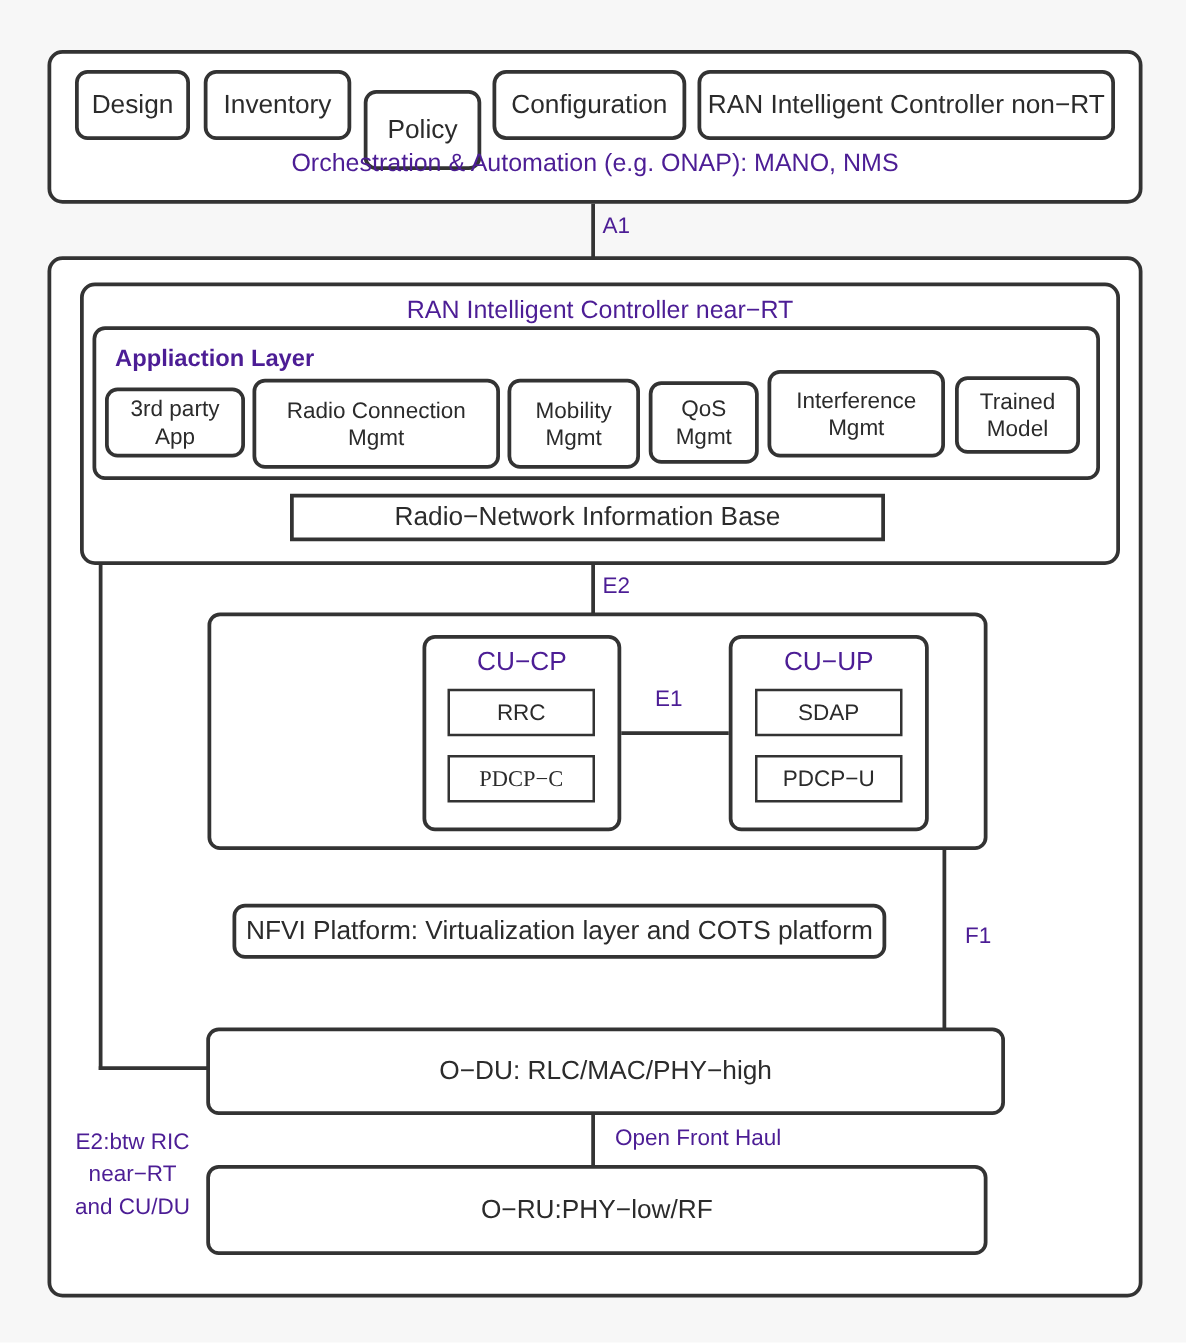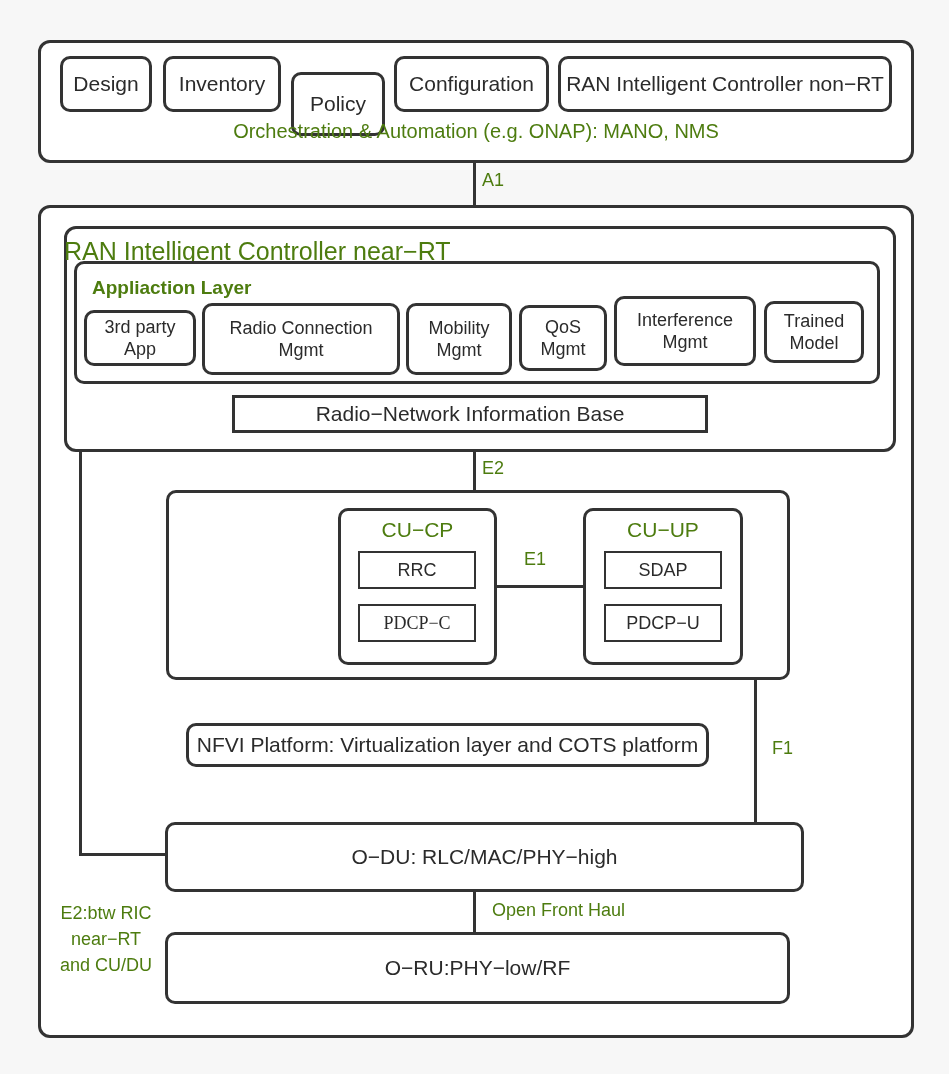--- a/index.html
+++ b/index.html
@@ -23,21 +23,21 @@
     align-items:center;
     justify-content:center;
     text-align:center;
     line-height:1.25;
   }
   .box.sq{border-radius:0;border-width:3px;}
   .box.thin{border-width:2px;}
 
   .label{
     position:absolute;
-    color:#4d7c0f;
+    color:#4c1d95;
     white-space:pre;
     text-align:center;
   }
 
   .line{
     position:absolute;
     background:#333333;
   }
   .vline{width:3px;}
   .hline{height:3px;}
@@ -46,39 +46,39 @@
 
   
   #orch-panel{left:38px;top:40px;width:876px;height:123px;border-radius:12px;}
   #orch-caption{left:38px;top:120px;width:876px;font-size:20px;text-align:center;}
 
   
   #ran-panel{left:38px;top:205px;width:876px;height:833px;border-radius:12px;}
 
   
   #ric-panel{left:64px;top:226px;width:832px;height:226px;border-radius:12px;}
-  #ric-title{left:64px;top:237px;width:832px;font-size:25px;text-align:left;}
+  #ric-title{left:64px;top:237px;width:832px;font-size:20px;text-align:center;}
 
   
   #app-panel{left:74px;top:261px;width:806px;height:123px;border-radius:10px;}
   #app-title{left:92px;top:277px;font-size:19px;font-weight:bold;}
 
   #rnib{left:232px;top:395px;width:476px;height:38px;}
 </style>
 </head>
 <body>
 
 <div id="stage">
 
   <div class="box" id="orch-panel"></div>
 
   <div class="box fs19" style="left:60px;top:56px;width:92px;height:56px;">Design</div>
   <div class="box fs19" style="left:163px;top:56px;width:118px;height:56px;">Inventory</div>
   <div class="box fs19" style="left:291px;top:56px;width:94px;height:64px;margin-top:16px;">Policy</div>
-  <div class="box fs19" style="left:394px;top:56px;width:155px;height:56px;">Configuration</div>
+  <div class="box fs19" style="left:394px;top:56px;width:155px;height:56px;border-radius:11px;">Configuration</div>
   <div class="box fs19" style="left:558px;top:56px;width:334px;height:56px;">RAN Intelligent Controller non−RT</div>
 
   <div class="label" id="orch-caption">Orchestration &amp; Automation (e.g. ONAP): MANO, NMS</div>
 
   <div class="line vline" style="left:473px;top:163px;height:43px;"></div>
   <div class="label fs18" style="left:482px;top:170px;">A1</div>
 
   <div class="box" id="ran-panel"></div>
 
   <div class="box" id="ric-panel"></div>

